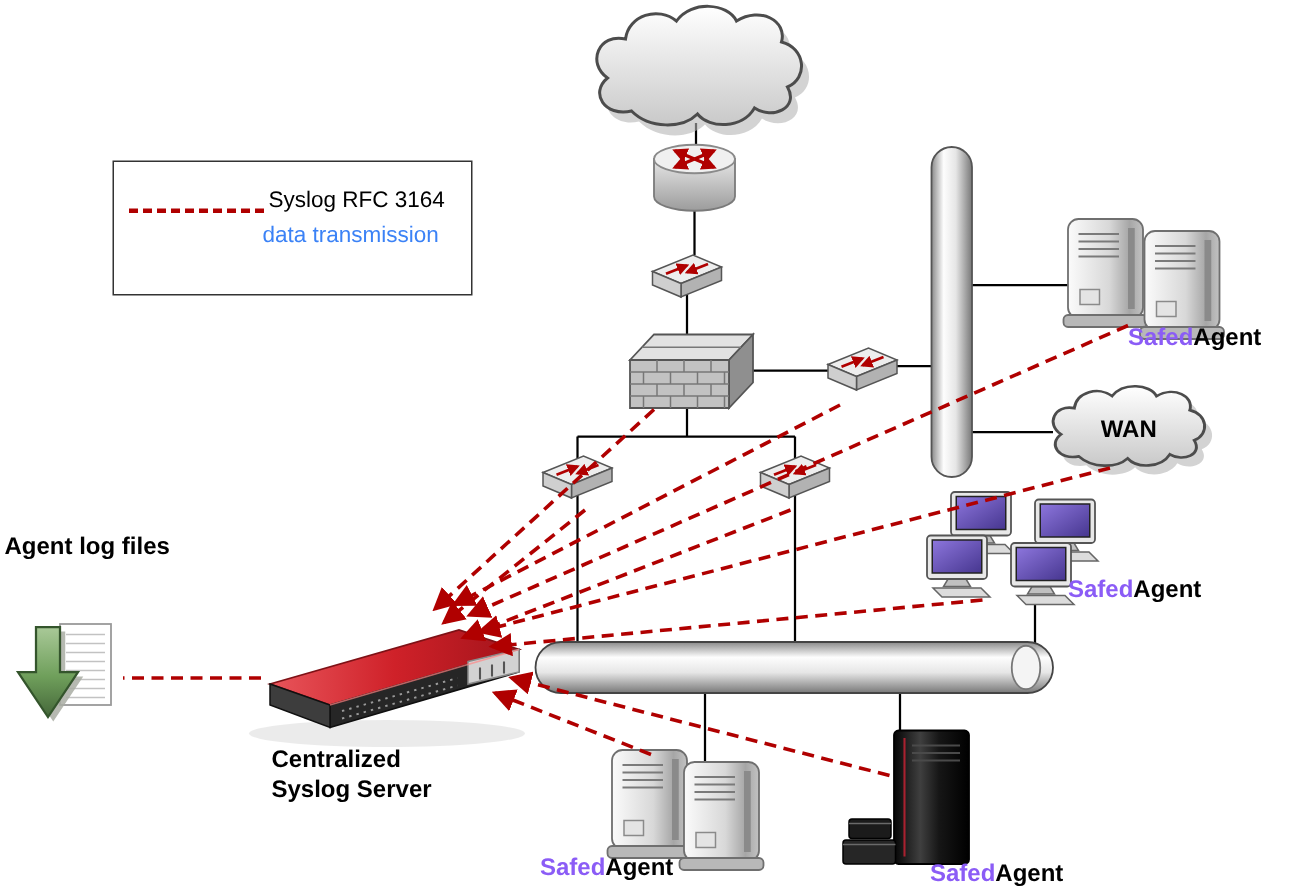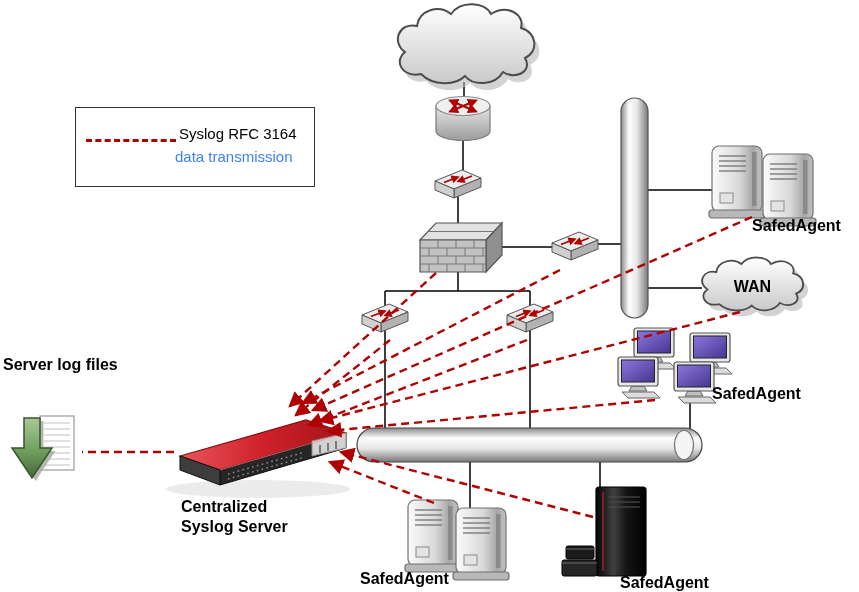--- a/index.html
+++ b/index.html
@@ -1,23 +1,23 @@
 <!DOCTYPE html>
 <html><head>
 <meta charset="utf-8">
 <style>
   * { margin:0; padding:0; box-sizing:border-box; }
   body { font-family:"Liberation Sans", sans-serif; background:#fff; }
   #canvas { position:relative; width:859px; height:592px; background:#fff; overflow:hidden; }
   #canvas svg.scene { position:absolute; left:0; top:0; }
   .lbl { position:absolute; font-weight:bold; font-size:16px; line-height:20px; color:#000; white-space:nowrap; }
   .lbl.center { text-align:center; }
-  .safed { color:#000000; }
+  .safed { color:#8b5cf6; }
   .agent { color:#000; }
-  .legend-box { position:absolute; left:75px; top:107px; width:240px; height:80px; border:1px solid #333; background:#fff; }
+  .legend-box { position:absolute; left:75px; top:107px; width:240px; height:90px; border:1px solid #333; background:#fff; }
   .legend-dash { position:absolute; left:10px; top:31px; width:90px; height:0; border-top:3px dashed #b00000; }
   .legend-l1 { position:absolute; left:103px; top:17px; font-size:15px; color:#000; }
   .legend-l2 { position:absolute; left:99px; top:40px; font-size:15px; color:#3b82f6; }
 </style>
 </head>
 <body>
 
 <div id="canvas">
 
   <svg class="scene" width="859" height="592" viewBox="0 0 859 592">
@@ -255,21 +255,21 @@
 
   <div class="legend-box">
     <div class="legend-dash"></div>
     <div class="legend-l1">Syslog RFC 3164</div>
     <div class="legend-l2">data transmission</div>
   </div>
 
   <div class="lbl center" style="left:697px; top:277px; width:111px;">WAN</div>
 
   <div class="lbl" style="left:3px; top:355px;">
-    <div>Server log files</div>
+    <div>Agent log files</div>
   </div>
 
   <div class="lbl" style="left:181px; top:497px;">
     <div>Centralized</div>
     <div>Syslog Server</div>
   </div>
 
   <div class="lbl" style="left:752px; top:216px;">
     <span class="safed">Safed</span><span class="agent">Agent</span>
   </div>

